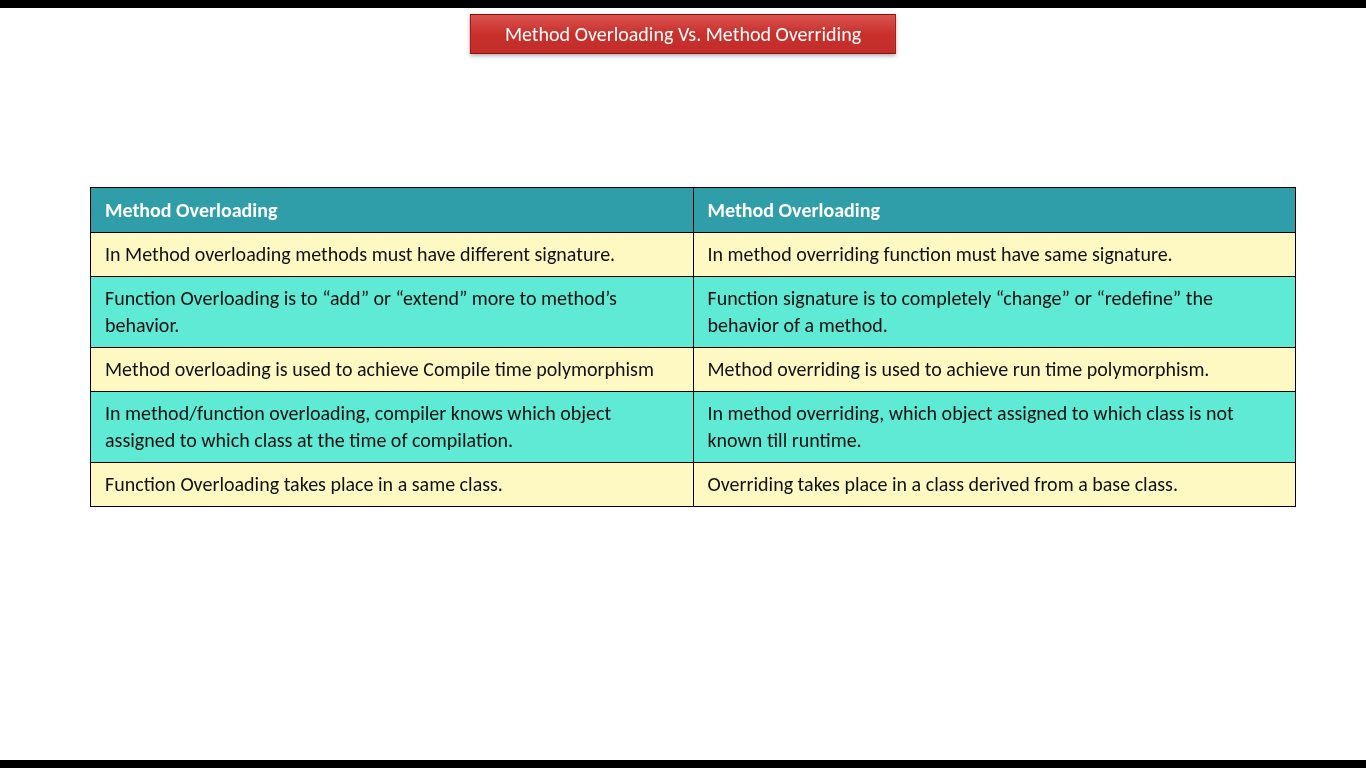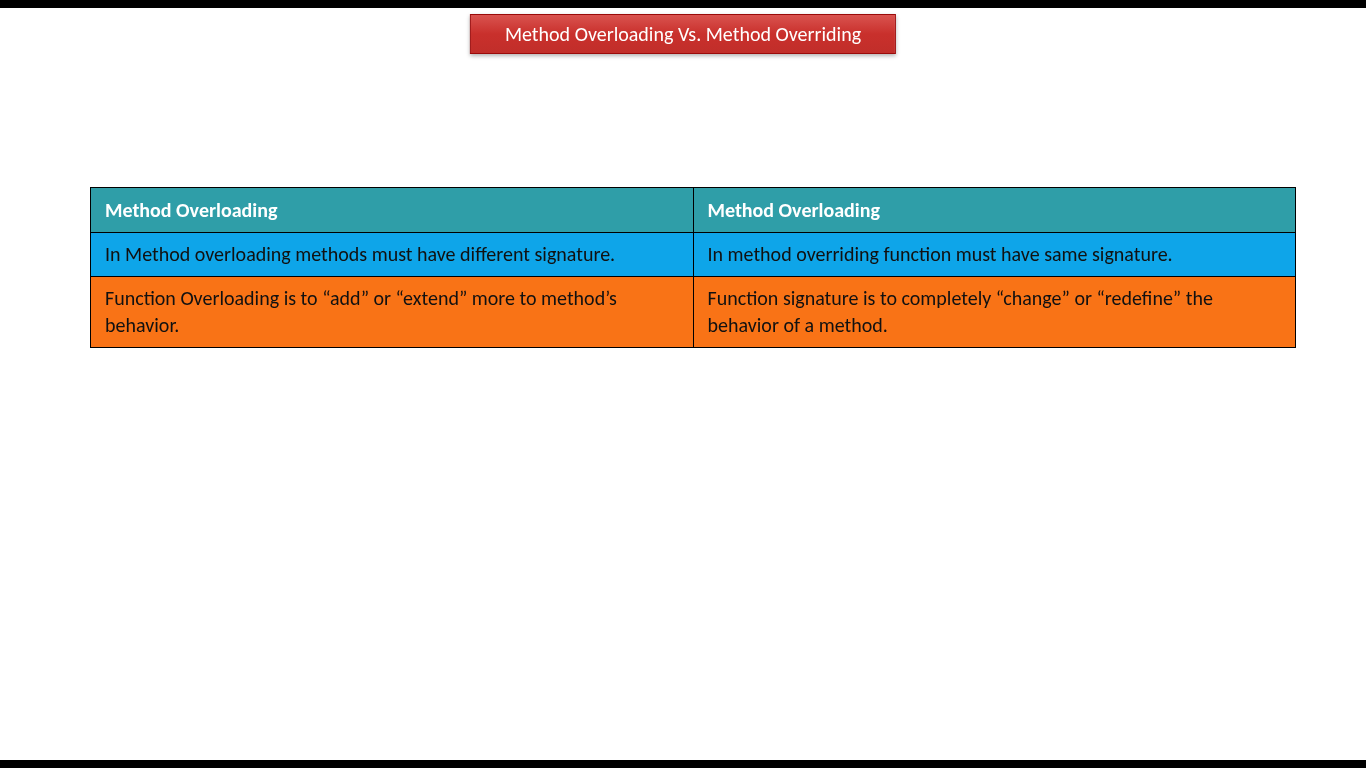--- a/index.html
+++ b/index.html
@@ -58,22 +58,22 @@
     border: 1.5px solid #000;
   }
   table.comp td {
     border: 1.5px solid #000;
     padding: 8px 14px;
     font-size: 20px;
     color: #111;
     vertical-align: top;
     line-height: 1.35;
   }
-  tr.alt td { background: #0ea5e9; }
-  tr.plain td { background: #f97316; }
+  tr.alt td { background: #fef9c3; }
+  tr.plain td { background: #5eead4; }
 </style>
 </head>
 <body>
 
 <div class="black-bar-top"></div>
 <div class="black-bar-bottom"></div>
 
 <div class="title-box">Method Overloading Vs. Method Overriding</div>
 
 <div class="table-wrap">
@@ -86,15 +86,27 @@
     </thead>
     <tbody>
       <tr class="alt">
         <td>In Method overloading methods must have different signature.</td>
         <td>In method overriding function must have same signature.</td>
       </tr>
       <tr class="plain">
         <td>Function Overloading is to “add” or “extend” more to method’s behavior.</td>
         <td>Function signature is to completely “change” or “redefine” the behavior of a method.</td>
       </tr>
+      <tr class="alt">
+        <td>Method overloading is used to achieve Compile time polymorphism</td>
+        <td>Method overriding is used to achieve run time polymorphism.</td>
+      </tr>
+      <tr class="plain">
+        <td>In method/function overloading, compiler knows which object assigned to which class at the time of compilation.</td>
+        <td>In method overriding, which object assigned to which class is not known till runtime.</td>
+      </tr>
+      <tr class="alt">
+        <td>Function Overloading takes place in a same class.</td>
+        <td>Overriding takes place in a class derived from a base class.</td>
+      </tr>
     </tbody>
   </table>
 </div>
 
 </body></html>

